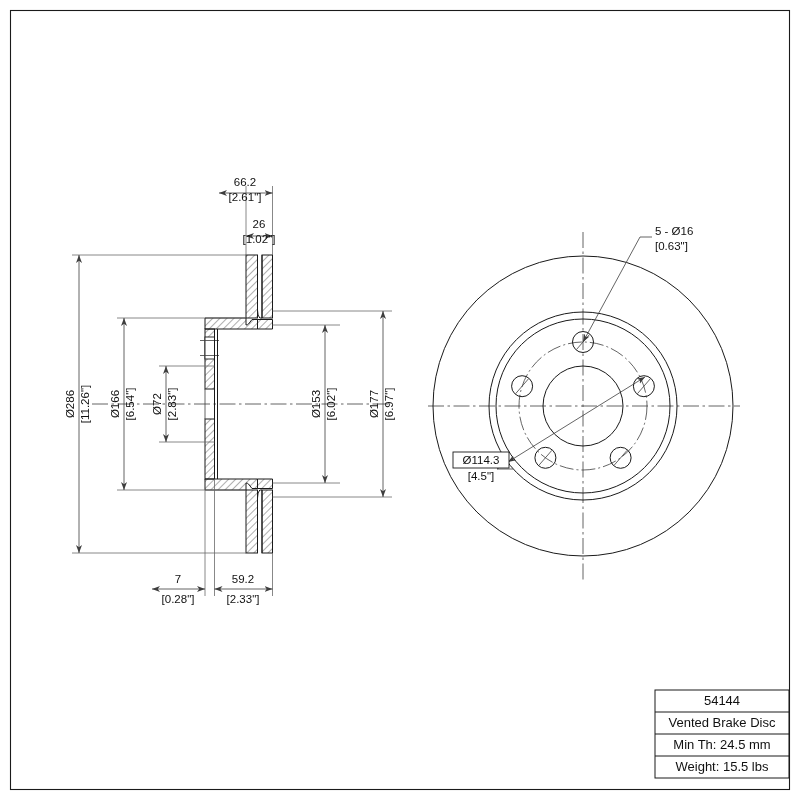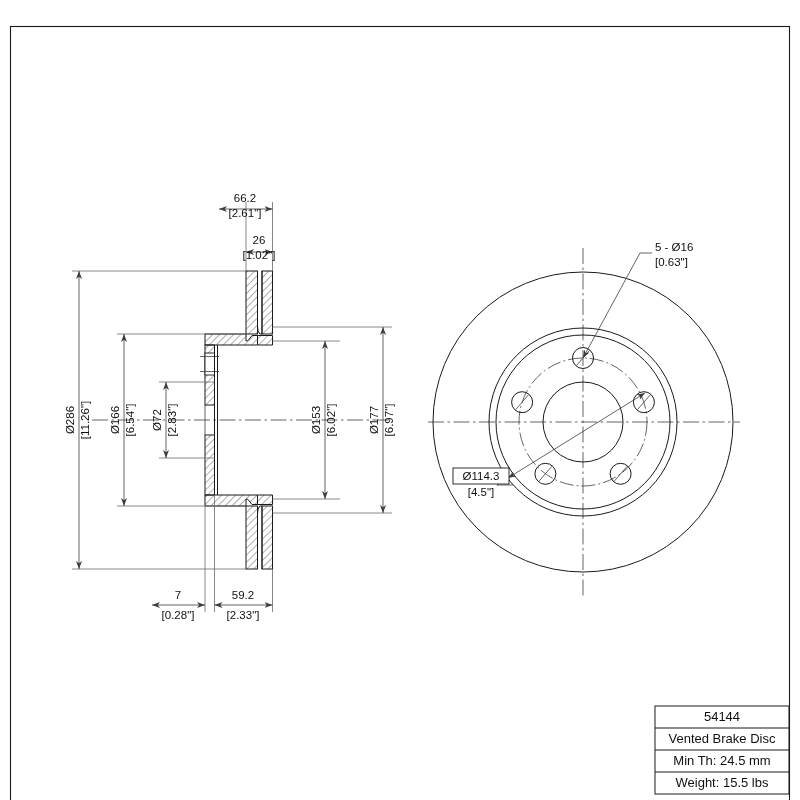--- a/index.html
+++ b/index.html
@@ -10,21 +10,20 @@
   body {
     width: 800px;
     height: 800px;
     font-family: "Liberation Sans", sans-serif;
     overflow: hidden;
   }
   #drawing-root {
     position: relative;
     width: 800px;
     height: 672px;
-    margin-top: 16px;
   }
   svg#tech-drawing {
     display: block;
     width: 800px;
     height: 800px;
     background: #ffffff;
   }
   .ln      { stroke: #1a1a1a; stroke-width: 1; fill: none; }
   .ln-thin { stroke: #3d3d3d; stroke-width: 0.8; fill: none; }
   .ext     { stroke: #6a6a6a; stroke-width: 0.8; fill: none; }

